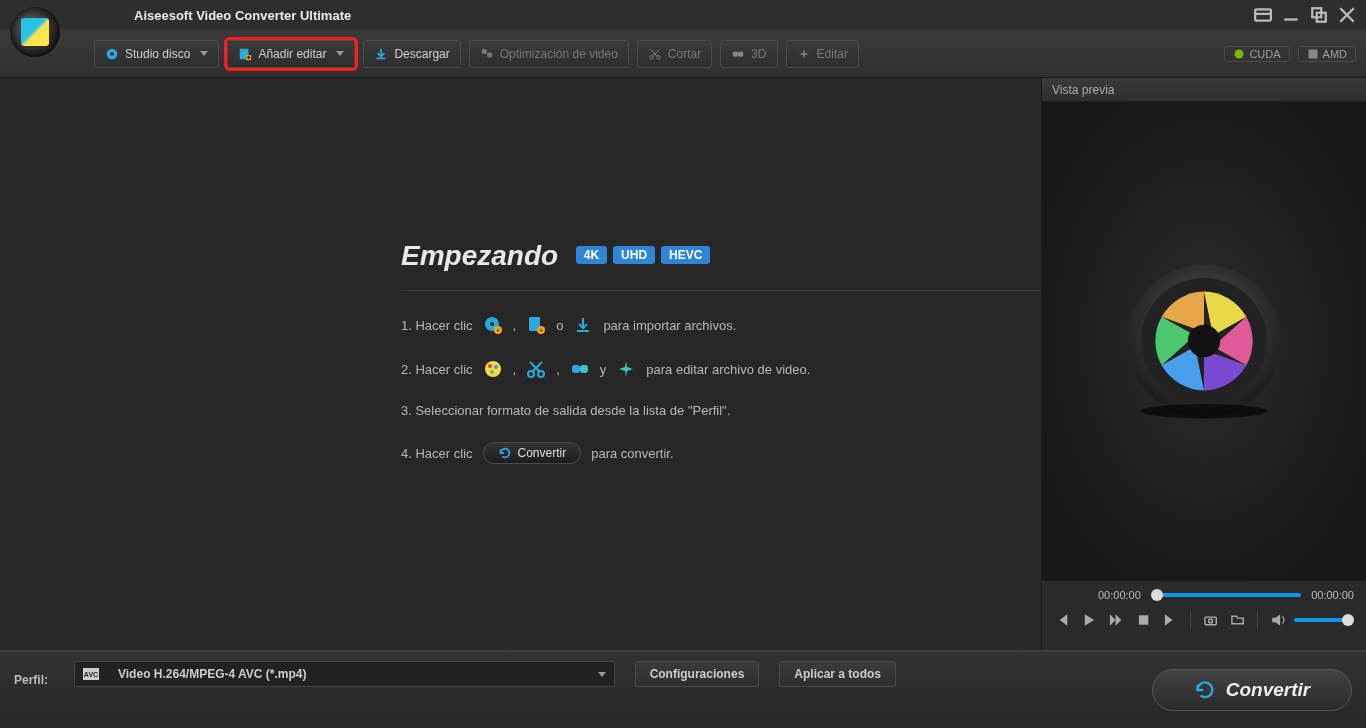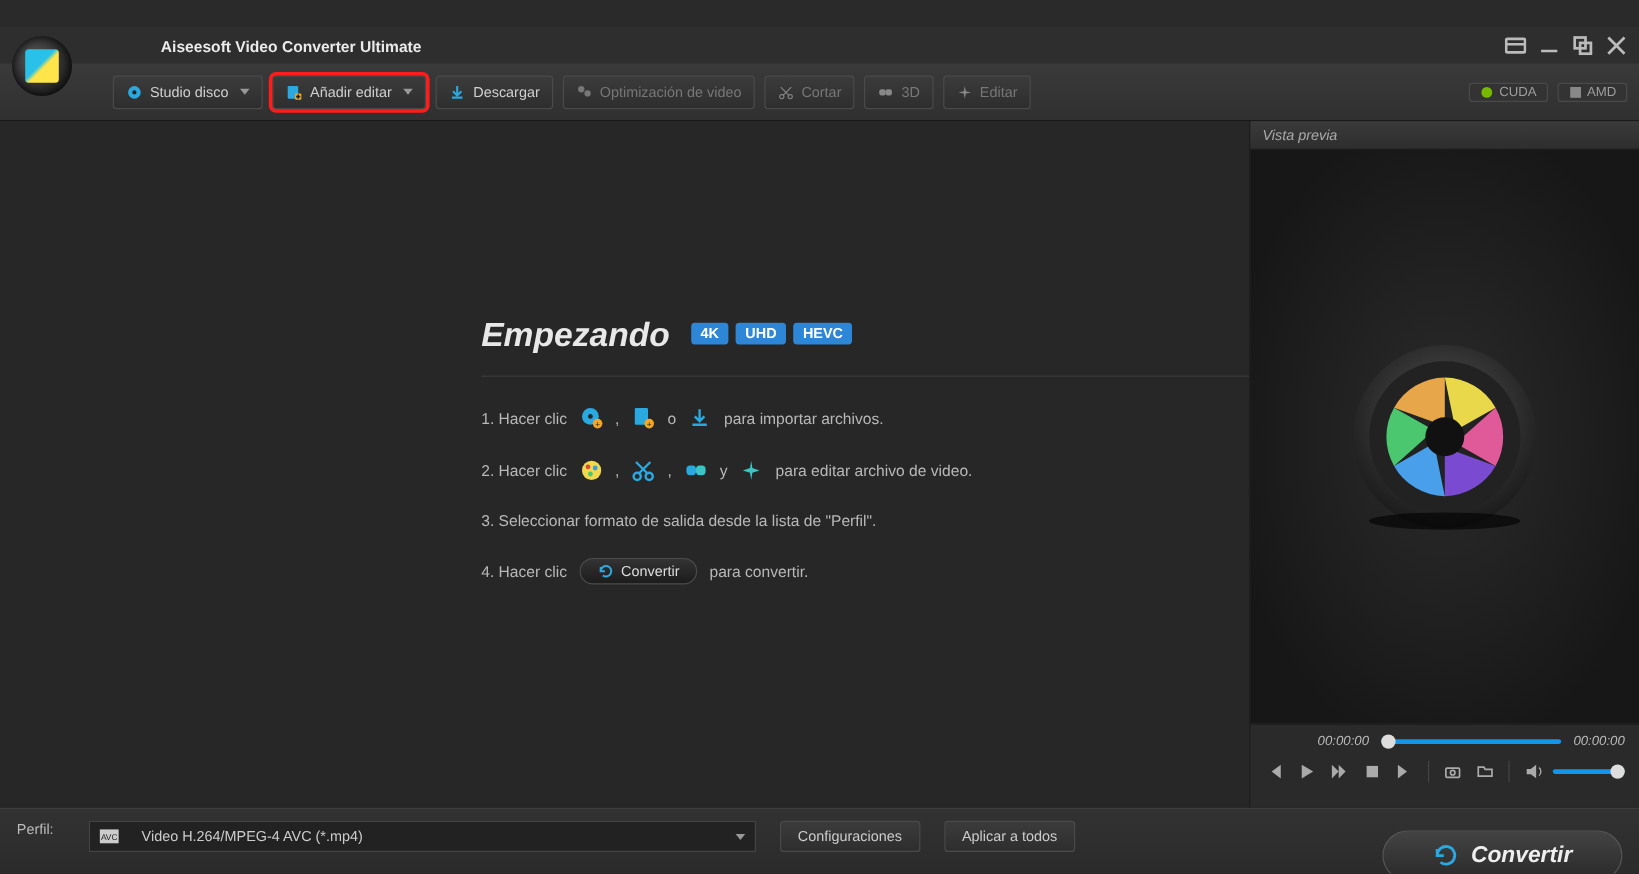--- a/index.html
+++ b/index.html
@@ -1,20 +1,20 @@
 <!DOCTYPE html>
 <html><head>
 <meta charset="utf-8">
 <style>
 *{margin:0;padding:0;box-sizing:border-box;font-family:"Segoe UI",Tahoma,sans-serif;}
 html,body{width:1366px;height:728px;background:#2a2a2a;color:#c7c7c7;overflow:hidden;}
 .app{width:100%;height:100%;background:linear-gradient(to bottom,#3a3a3a 0,#2b2b2b 80px,#222 81px);position:relative;}
 
 
-.titlebar{height:30px;display:flex;align-items:center;padding:0 10px;background:#2e2e2e;margin-top:23px;}
+.titlebar{height:30px;display:flex;align-items:center;padding:0 10px;background:#2e2e2e;}
 .logo{width:50px;height:50px;margin-top:34px;margin-right:20px;border-radius:50%;
   background:radial-gradient(circle at 35% 35%,#555,#111);box-shadow:0 0 10px #000 inset;
   display:flex;align-items:center;justify-content:center;z-index:5;}
 .logo-inner{width:28px;height:28px;background:linear-gradient(135deg,#29c1e8 45%,#ffe54a 55%);border-radius:3px;}
 .app-title{font-weight:bold;color:#eaeaea;font-size:13px;margin-left:54px;}
 .win-btns{margin-left:auto;display:flex;gap:10px;align-items:center;}
 .win-btn{width:18px;height:18px;stroke:#bbb;stroke-width:2;fill:none;cursor:pointer;}
 
 
 .toolbar{height:48px;display:flex;align-items:center;padding:0 10px 0 94px;gap:8px;background:linear-gradient(#3a3a3a,#303030);border-bottom:1px solid #1a1a1a;}
@@ -35,21 +35,21 @@
 .start h1{font-size:28px;font-weight:bold;font-style:italic;color:#e8e8e8;display:inline-block;margin-right:14px;}
 .badges{display:inline-flex;gap:6px;vertical-align:6px;}
 .badge{background:#2e86d6;color:#fff;font-size:12px;font-weight:bold;padding:2px 8px;border-radius:3px;}
 .hr{border:none;border-top:1px solid #3a3a3a;margin:18px 0 22px;}
 .step{display:flex;align-items:center;gap:10px;margin:24px 0;flex-wrap:wrap;font-size:13px;}
 .mini-ico{width:20px;height:20px;display:inline-block;}
 .convert-pill{display:inline-flex;align-items:center;gap:6px;padding:3px 14px;border-radius:12px;
   background:linear-gradient(#333,#1c1c1c);border:1px solid #4a4a4a;color:#ddd;font-size:12px;}
 
 
-.preview{width:325px;background:#282828;display:flex;flex-direction:column;border-left:1px solid #1c1c1c;font-style:italic;}
+.preview{width:325px;background:#282828;display:flex;flex-direction:column;border-left:1px solid #1c1c1c;}
 .prev-header{height:24px;background:linear-gradient(#3a3a3a,#2e2e2e);color:#aaa;font-size:12px;
   padding:0 10px;display:flex;align-items:center;border-bottom:1px solid #1c1c1c;}
 .prev-canvas{flex:1;background:radial-gradient(ellipse at center,#2b2b2b 0,#171717 80%);
   display:flex;align-items:center;justify-content:center;}
 .lens-icon{width:180px;height:180px;}
 .prev-controls{height:70px;background:#2a2a2a;border-top:1px solid #1c1c1c;padding:8px 12px;}
 .seek{display:flex;align-items:center;gap:10px;padding-left:44px;}
 .time{font-size:11px;color:#bbb;}
 .track{flex:1;height:4px;background:#1196ec;border-radius:2px;position:relative;}
 .thumb{position:absolute;left:0;top:-4px;width:12px;height:12px;border-radius:50%;background:#ddd;}
@@ -57,21 +57,21 @@
 .play-row .pbtn{width:18px;height:18px;fill:#aaa;cursor:pointer;}
 .play-row .sep{width:1px;height:18px;background:#444;}
 .vol{display:flex;align-items:center;gap:6px;margin-left:auto;}
 .vol-track{width:60px;height:4px;background:#1196ec;border-radius:2px;position:relative;}
 .vol-thumb{position:absolute;right:0;top:-4px;width:12px;height:12px;border-radius:50%;background:#ddd;}
 
 
 .bottom{height:78px;background:linear-gradient(#323232,#282828);border-top:1px solid #444;
   padding:10px 14px;display:flex;gap:16px;align-items:stretch;}
 .cols{flex:1;display:flex;flex-direction:column;gap:8px;}
-.row{display:flex;align-items:flex-start;gap:10px;font-size:12px;color:#bbb;}
+.row{display:flex;align-items:flex-end;gap:10px;font-size:12px;color:#bbb;font-weight:bold;}
 .field{flex:1;height:26px;background:#222;border:1px solid #444;color:#ccc;font-size:12px;
   padding:0 8px;display:flex;align-items:center;gap:19px;}
 .field .caret{margin-left:auto;}
 .smbtn{height:26px;padding:0 14px;border:1px solid #4a4a4a;background:linear-gradient(#3b3b3b,#2e2e2e);
   border-radius:3px;color:#ccc;font-size:12px;cursor:pointer;display:flex;align-items:center;white-space:nowrap;min-width:96px;justify-content:center;margin-left:10px;}
 .chk{width:13px;height:13px;border:1px solid #777;background:#202020;margin-right:2px;}
 .convert-btn{width:200px;display:flex;align-items:center;justify-content:center;gap:10px;
   background:linear-gradient(#434343,#2a2a2a);border:1px solid #555;border-radius:24px;
   font-size:19px;font-weight:bold;font-style:italic;color:#eee;cursor:pointer;align-self:center;height:42px;}
 .refresh-ico{width:22px;height:22px;}

